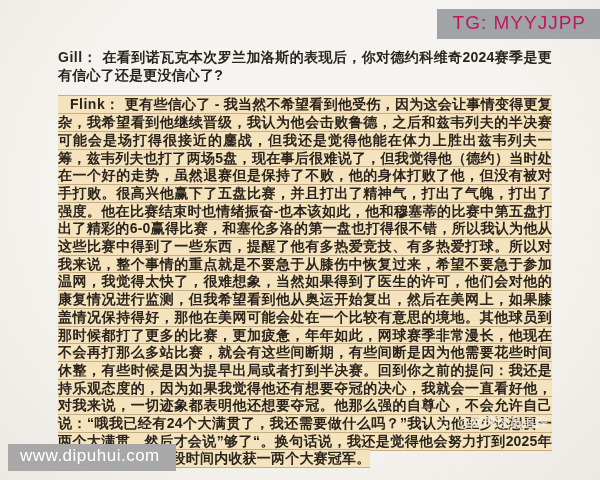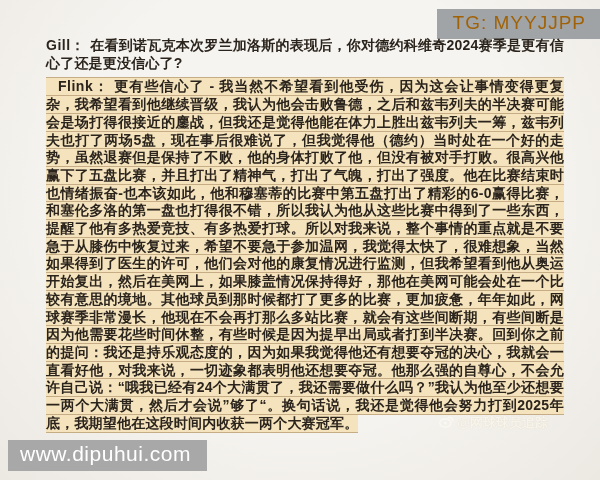--- a/index.html
+++ b/index.html
@@ -9,30 +9,30 @@
     overflow: hidden;
     background: radial-gradient(ellipse at 50% 40%, #f6f4f0 55%, #ece9e3 100%);
     font-family: "Liberation Sans", sans-serif;
     color: #2b241d;
   }
 
   
   .tg-box {
     position: absolute; top: 9px; right: 0;
     background: rgba(148,152,156,0.88);
-    color: #a16207;
+    color: #be185d;
     font-size: 19px; letter-spacing: 1px;
     padding: 3px 14px 5px 16px;
     font-weight: 400;
   }
   .site-box {
     position: absolute; left: 8px; bottom: 9px;
     background: #a8a8a8;
     color: #ffffff;
-    font-size: 21px; letter-spacing: 0.5px;
+    font-size: 17px; letter-spacing: 0.5px;
     padding: 2px 16px 5px 12px;
     font-weight: 400;
   }
   .weibo-mark {
     position: absolute; right: 52px; top: 414px;
     display: flex; align-items: center; gap: 3px;
     color: rgba(255,252,245,0.78);
     font-size: 13px; font-weight: 700;
     text-shadow: 0 0 1px rgba(180,160,120,0.35);
     pointer-events: none;
@@ -42,21 +42,21 @@
   
   .doc {
     position: absolute;
     left: 46px; right: 36px; top: 37px;
     font-size: 14px;
     line-height: 17.7px;
     text-align: justify;
     font-weight: 600;
     letter-spacing: 0.2px;
   }
-  .doc p { margin: 0; }
+  .doc p { margin: 12px; }
   .speaker {
     font-weight: 800;
     margin-right: 5px;
     letter-spacing: 0.5px;
   }
   .answer { margin-top: 6px !important; }
   
   .hl {
     background-color: #f4e3bc;
     background-image: repeating-linear-gradient(

